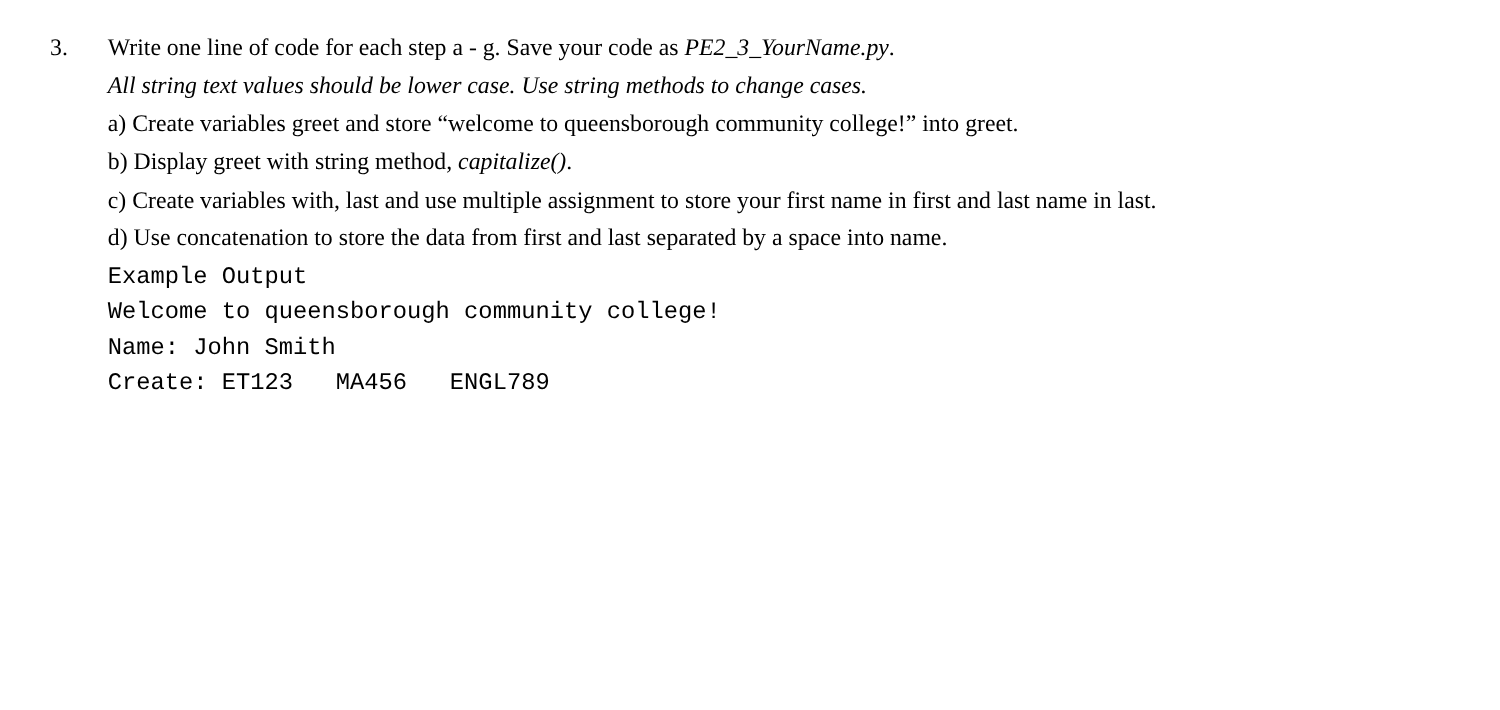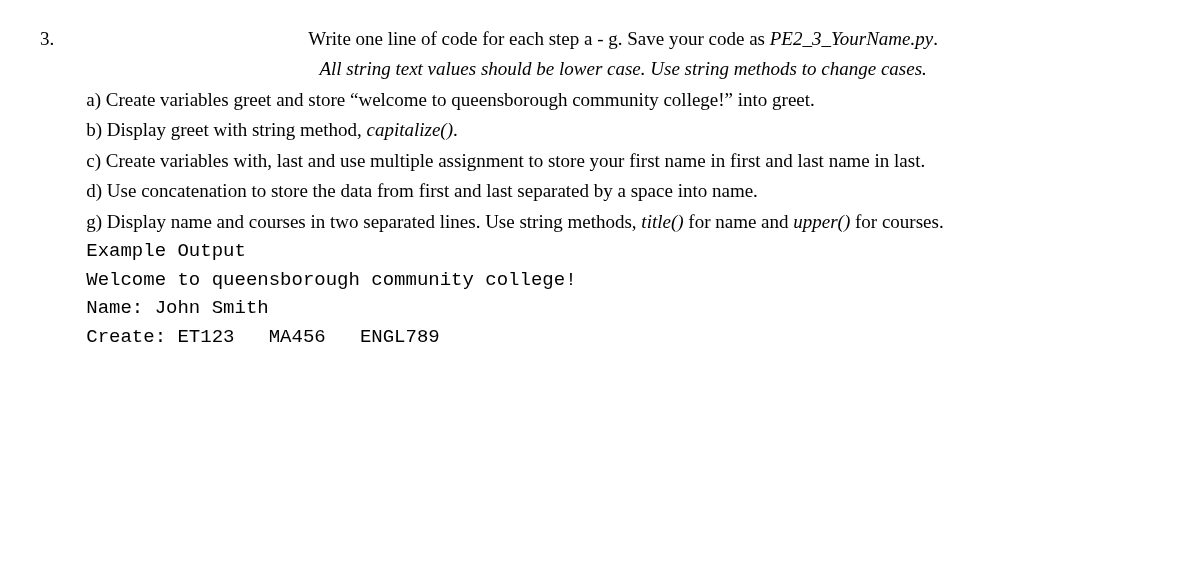--- a/index.html
+++ b/index.html
@@ -24,21 +24,20 @@
     .question-number {
       flex: 0 0 auto;
       font-size: 19px;
       padding-top: 0;
     }
     .content {
       flex: 1;
     }
     .instruction-line {
       margin-bottom: 1px;
-      text-align: center;
     }
     .italic {
       font-style: italic;
     }
     .step {
       margin-bottom: 1px;
     }
     .example-output {
       font-family: Liberation Mono, monospace;
       font-size: 19px;
@@ -56,19 +55,16 @@
       <span>Write one line of code for each step a - g.  Save your code as </span><span class="italic">PE2_3_YourName.py</span><span>.</span>
     </div>
     <div class="instruction-line italic">All string text values should be lower case.   Use string methods to change cases.</div>
 
     <div class="step">a) Create variables greet and store “welcome to queensborough community college!” into greet.</div>
     <div class="step">
       <span>b) Display greet with string method, </span><span class="italic">capitalize()</span><span>.</span>
     </div>
     <div class="step">c) Create variables with, last and use multiple assignment to store your first name in first and last name in last.</div>
     <div class="step">d) Use concatenation to store the data from first and last separated by a space into name.</div>
-    <div class="step">
-      <span>g) Display name and courses in two separated lines. Use string methods, </span><span class="italic">title()</span><span> for name and </span><span class="italic">upper()</span><span> for courses.</span>
-    </div>
 
     <div class="example-output"><div>Example Output</div><div>Welcome to queensborough community college!</div><div>Name: John Smith</div><div>Create: ET123   MA456   ENGL789</div></div>
   </div>
 </div>
 
 </body></html>

